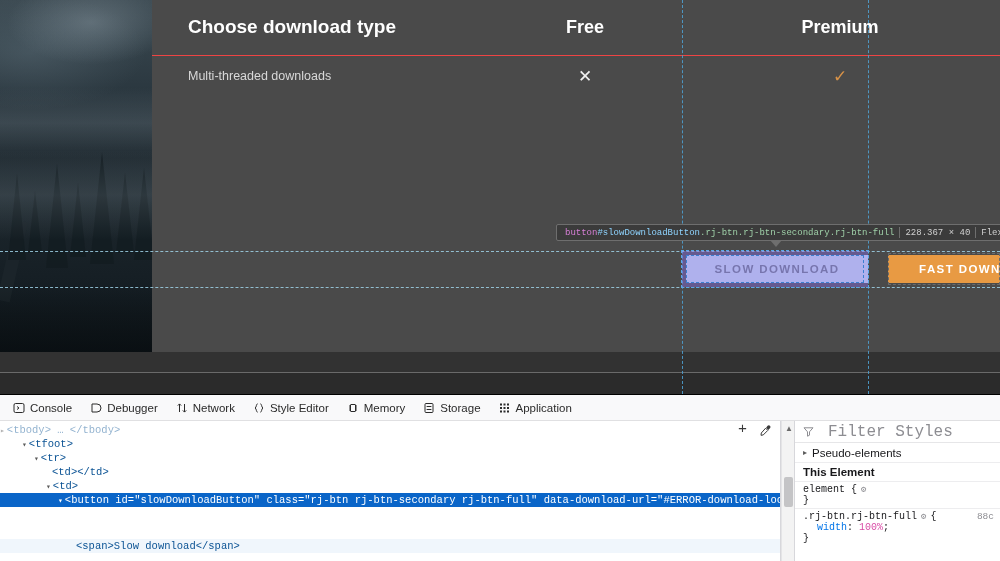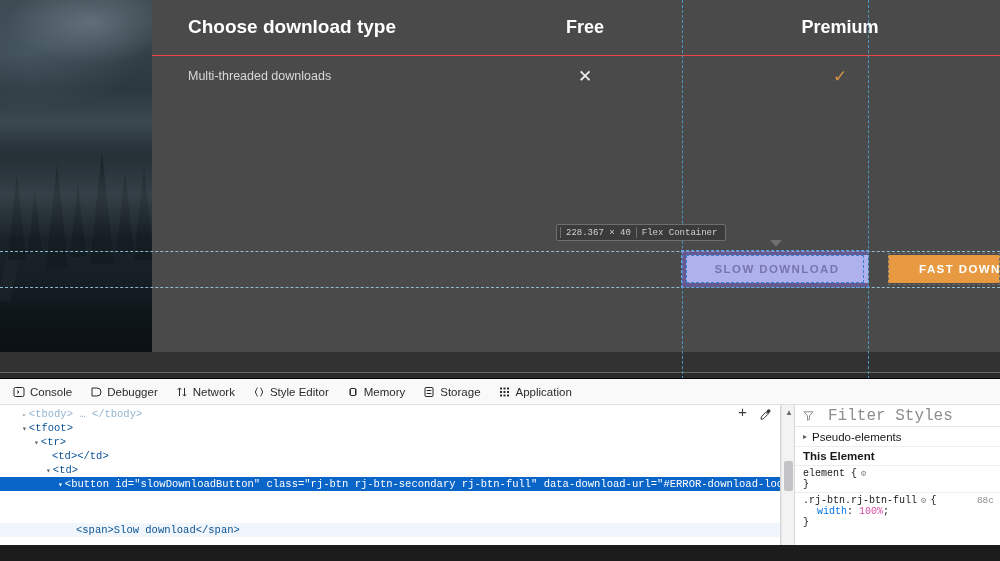--- a/index.html
+++ b/index.html
@@ -148,21 +148,21 @@
     position: absolute; left: 0; top: 372px; width: 1000px; height: 22px;
     background: #2b2b2b; border-top: 1px solid #6a6a6a;
   }
   #pagefootDark {
     position: absolute; left: 0; top: 352px; width: 1000px; height: 20px;
     background: #323232;
   }
 
   
   #devtools {
-    position: absolute; left: 0; top: 378px; width: 1000px; height: 167px;
+    position: absolute; left: 0; top: 394px; width: 1000px; height: 167px;
     background: #ffffff; border-top: 1px solid #000;
   }
   #tabbar {
     position: relative; height: 26px; background: #f9f9fa;
     border-bottom: 1px solid #e0e0e2;
     display: flex; align-items: center; padding-left: 4px;
   }
   .tab {
     display: flex; align-items: center; gap: 5px;
     height: 26px; padding: 0 9px;
@@ -305,20 +305,21 @@
   <div class="vguide" style="left:682px;"></div>
   <div class="vguide" style="left:868px;"></div>
   <div class="hguide" style="top:251px;"></div>
   <div class="hguide" style="top:287px;"></div>
 
   <div id="slowHL"></div>
   <div id="slowHLInner"></div>
   <div id="fastHL"></div>
 
   <div id="tip">
+    <span class="seg"><span class="tag-name">button</span><span class="tag-id">#slowDownloadButton</span><span class="tag-cls">.rj-btn.rj-btn-secondary.rj-btn-full</span></span>
     <span class="sep"></span>
     <span class="seg">228.367 × 40</span>
     <span class="sep"></span>
     <span class="seg">Flex Container</span>
   </div>
   <div id="tipArrow"></div>
 </div>
 
 <div id="devtools">
 
@@ -396,21 +397,21 @@
 
       <div id="mkToolbar">
         <span class="tbtn" style="font-size:15px;color:#3a3a3a;line-height:14px;">+</span>
         <svg class="tbtn" width="13" height="13" viewBox="0 0 13 13">
           <path d="M8.6 1.8 a1.7 1.7 0 0 1 2.5 2.3 L9.3 5.9 l-2.2-2.2 Z" fill="#3a3a3a"></path>
           <path d="M6.6 4.2 L8.8 6.4 L4.3 10.9 L2 11.3 L2.3 9 Z" fill="none" stroke="#3a3a3a" stroke-width="1"></path>
         </svg>
       </div>
 
       <div style="padding-top:2px;">
-        <div class="ln" style="padding-left:22px;opacity:.45;">
+        <div class="ln" style="opacity:.45;">
           <span class="tw">▸</span><span>&lt;tbody&gt; … &lt;/tbody&gt;</span>
         </div>
         <div class="ln" style="padding-left:22px;">
           <span class="tw">▾</span><span>&lt;tfoot&gt;</span>
         </div>
         <div class="ln" style="padding-left:34px;">
           <span class="tw">▾</span><span>&lt;tr&gt;</span>
         </div>
         <div class="ln" style="padding-left:52px;">
           <span>&lt;td&gt;&lt;/td&gt;</span>

